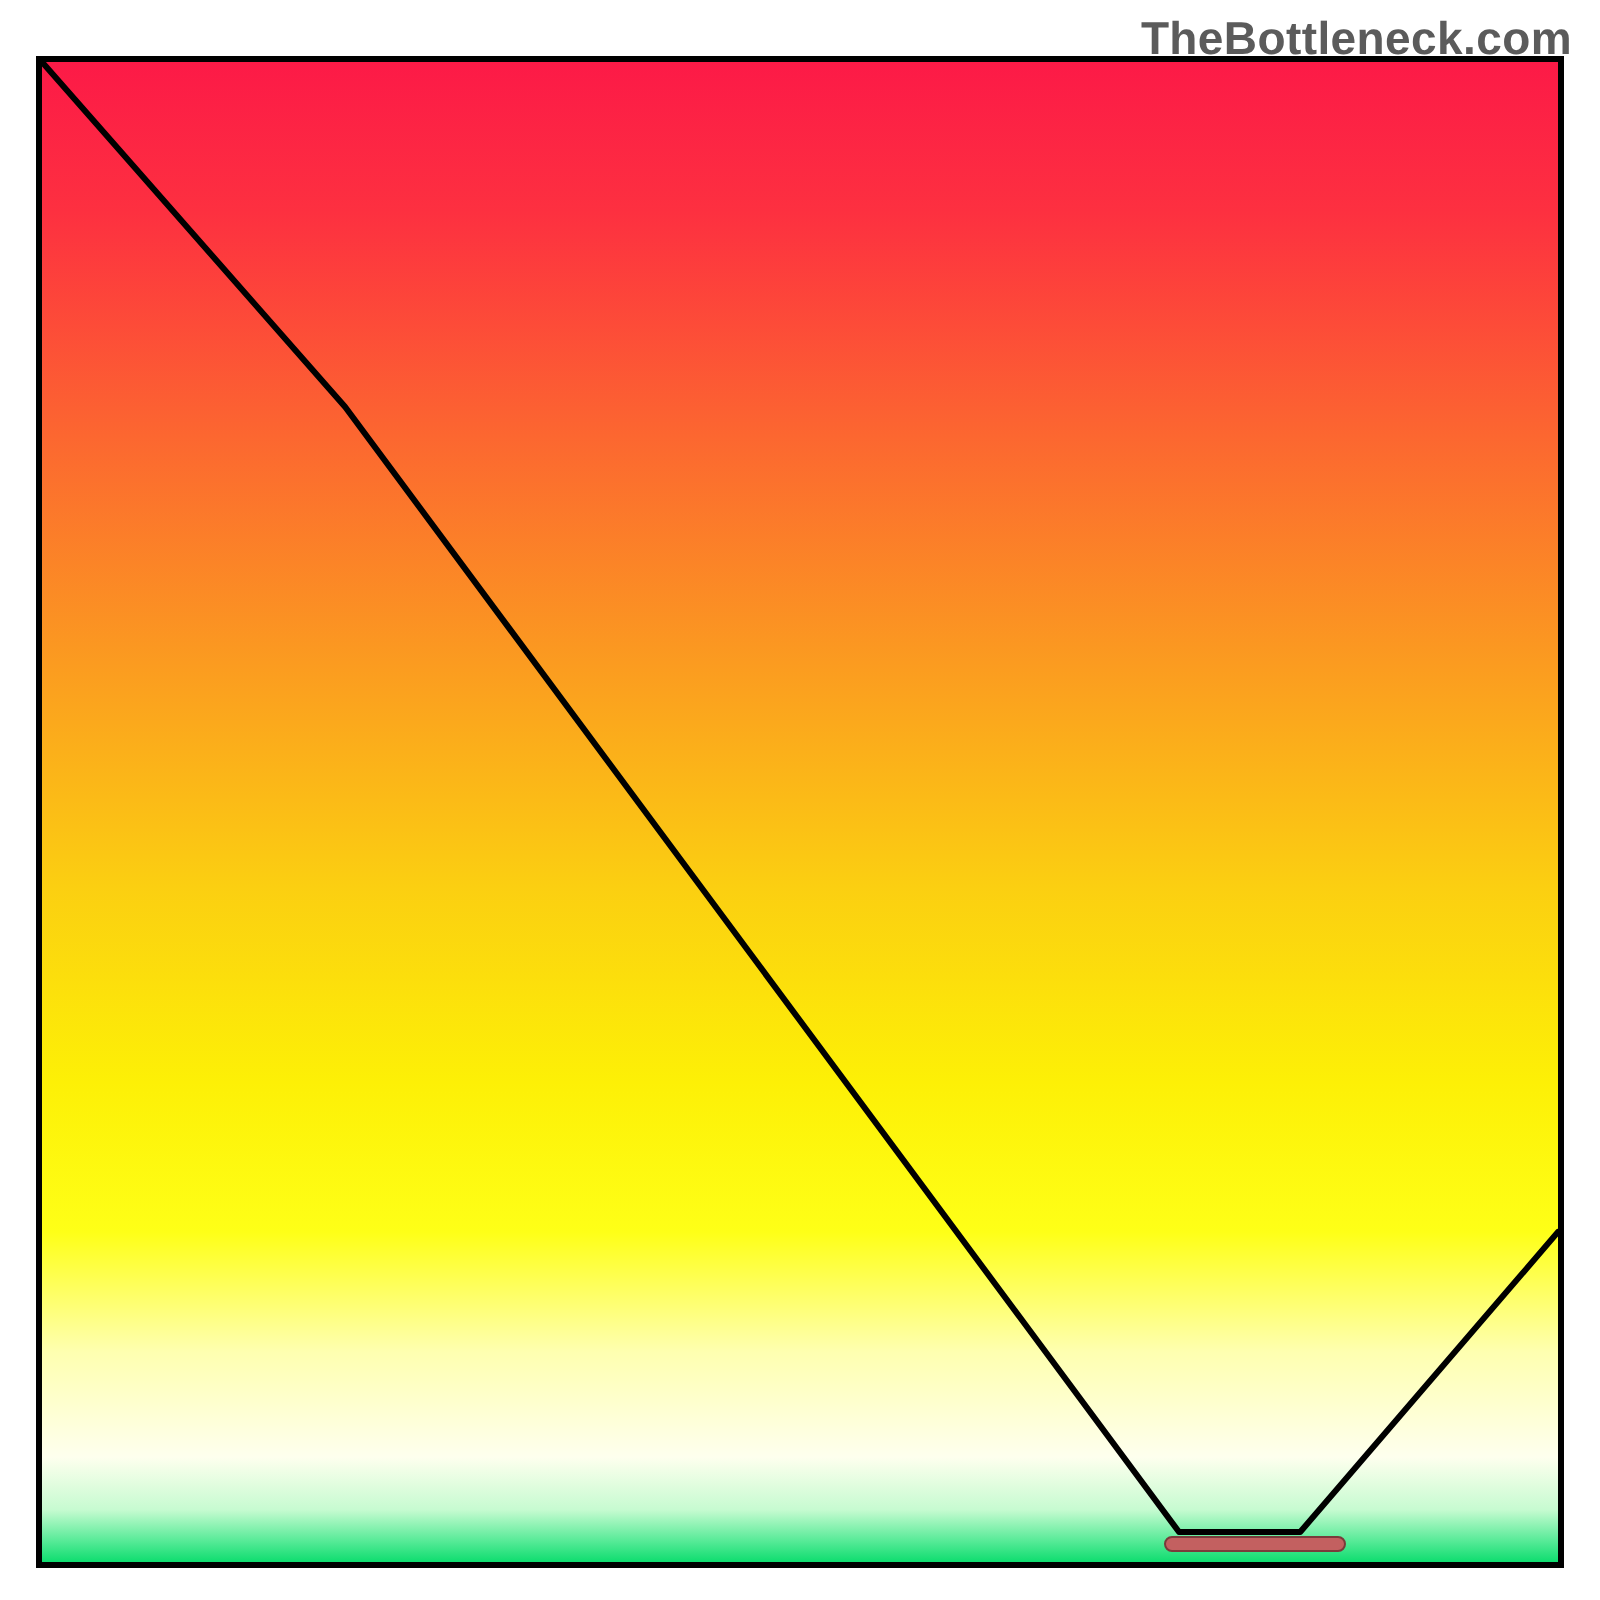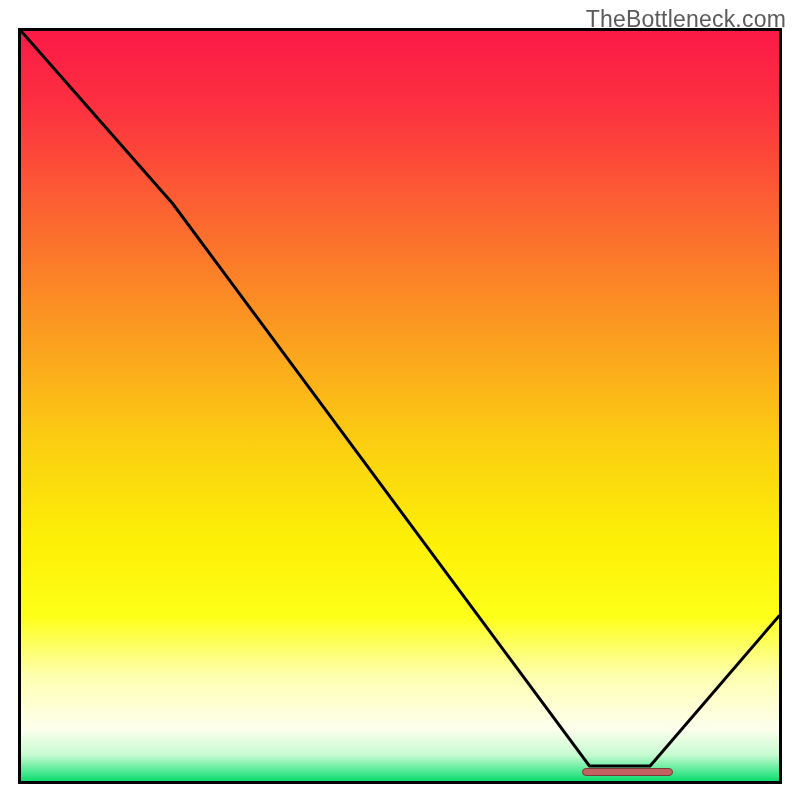--- a/index.html
+++ b/index.html
@@ -15,21 +15,21 @@
     position: relative;
     width: 800px;
     height: 800px;
   }
   .watermark {
     position: absolute;
     top: 6px;
     right: 14px;
     font-size: 23px;
     color: #5b5b5b;
-    font-weight: 400;
+    font-weight: 700;
     letter-spacing: 0.2px;
   }
   .plot-frame {
     position: absolute;
     left: 18px;
     top: 28px;
     width: 764px;
     height: 756px;
     border: 3px solid #000;
     box-sizing: border-box;

